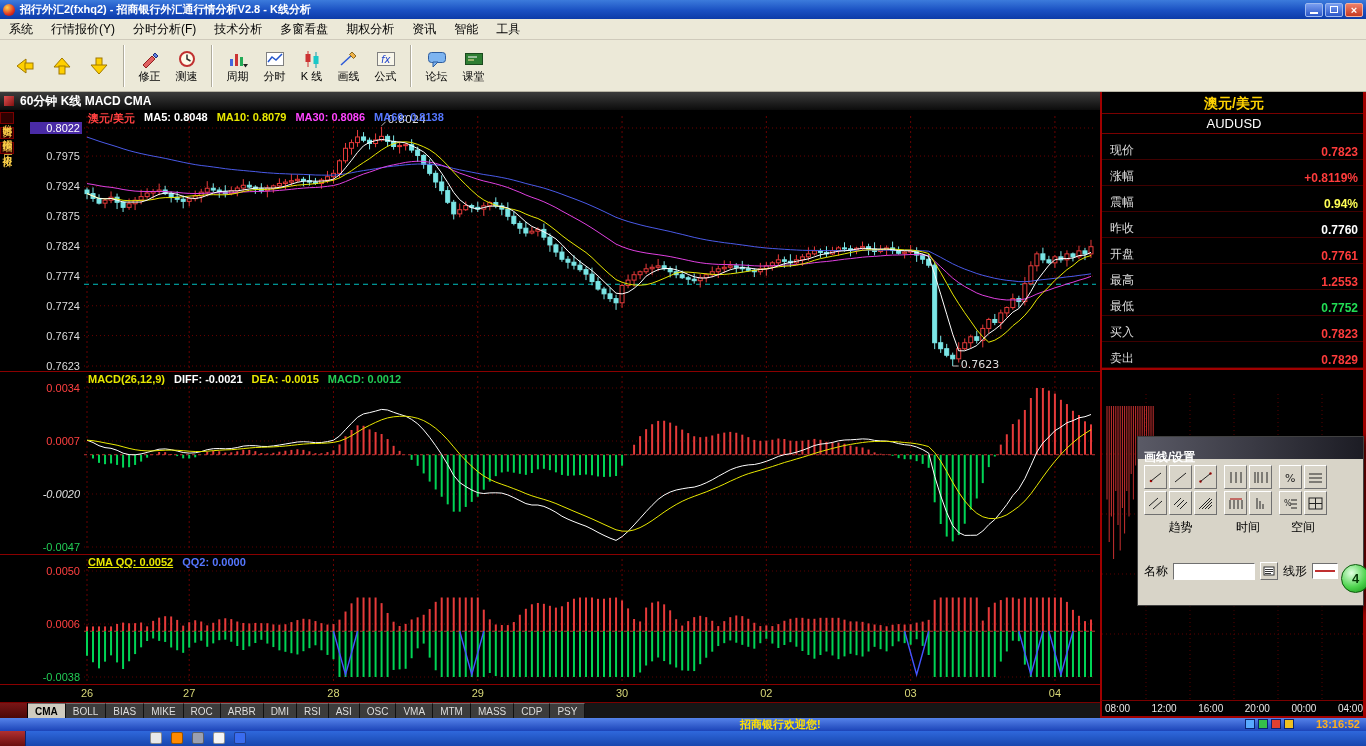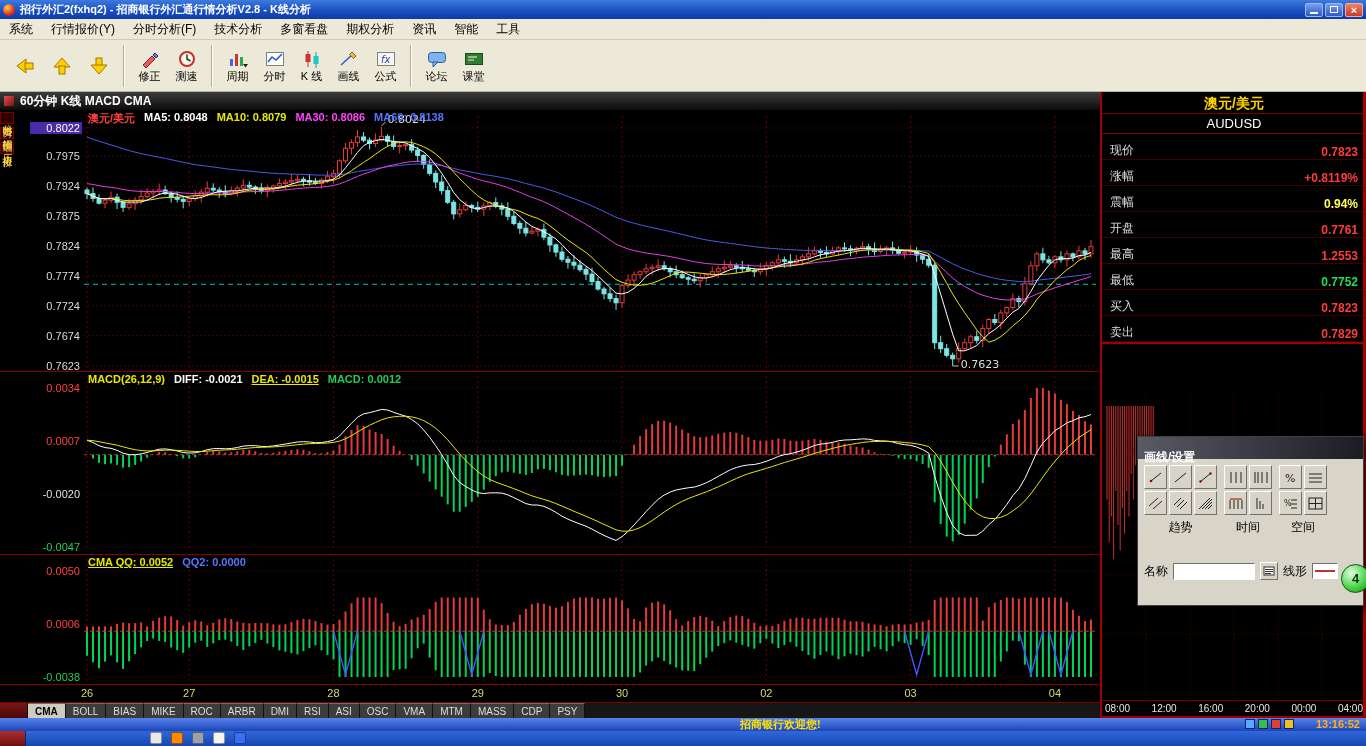--- a/index.html
+++ b/index.html
@@ -670,21 +670,21 @@
       <div class="ytick" style="top: 159.93px;">0.7774</div>
       <div class="ytick" style="top: 189.754px;">0.7724</div>
       <div class="ytick" style="top: 219.579px;">0.7674</div>
       <div class="ytick" style="top: 250px;">0.7623</div>
     </div>
 
   <div class="panel" id="panel-macd">
     <div class="overlay-row" id="macd-overlay">
         <span style="color: rgb(232, 232, 0);">MACD(26,12,9)</span>
         <span style="color: rgb(255, 255, 255);">DIFF: -0.0021</span>
-        <span style="color: rgb(232, 232, 0); text-decoration: underline;">DEA: -0.0015</span>
+        <span style="color: rgb(232, 232, 0);">DEA: -0.0015</span>
         <span style="color: rgb(34, 204, 85);">MACD: 0.0012</span>
       </div>
     <svg id="svg-macd" width="1014" height="183">
         <line x1="0" y1="16" x2="1012" y2="16" stroke="#5a0000" stroke-dasharray="1,3"></line>
         <line x1="0" y1="69" x2="1012" y2="69" stroke="#5a0000" stroke-dasharray="1,3"></line>
         <line x1="0" y1="122.00000000000001" x2="1012" y2="122.00000000000001" stroke="#5a0000" stroke-dasharray="1,3"></line>
         <line x1="0" y1="175" x2="1012" y2="175" stroke="#5a0000" stroke-dasharray="1,3"></line>
         <line x1="3" y1="4" x2="3" y2="179" stroke="#6a0000" stroke-dasharray="2,3"></line>
         <line x1="105.20238095238095" y1="4" x2="105.20238095238095" y2="179" stroke="#6a0000" stroke-dasharray="2,3"></line>
         <line x1="249.48809523809524" y1="4" x2="249.48809523809524" y2="179" stroke="#6a0000" stroke-dasharray="2,3"></line>
@@ -860,21 +860,21 @@
         <line x1="982.9404761904761" y1="82.74074074074075" x2="982.9404761904761" y2="32.064421735832916" stroke="#e63a3a" stroke-width="2"></line>
         <line x1="988.952380952381" y1="82.74074074074075" x2="988.952380952381" y2="38.77251903571408" stroke="#e63a3a" stroke-width="2"></line>
         <line x1="994.9642857142857" y1="82.74074074074075" x2="994.9642857142857" y2="42.99781017365465" stroke="#e63a3a" stroke-width="2"></line>
         <line x1="1000.9761904761905" y1="82.74074074074075" x2="1000.9761904761905" y2="49.29416325746402" stroke="#e63a3a" stroke-width="2"></line>
         <line x1="1006.9880952380952" y1="82.74074074074075" x2="1006.9880952380952" y2="52.375545973016315" stroke="#e63a3a" stroke-width="2"></line>
         <polyline points="3.0,68.2 9.0,70.5 15.0,73.7 21.0,75.6 27.0,76.3 33.1,78.3 39.1,81.2 45.1,82.6 51.1,82.8 57.1,81.9 63.1,80.4 69.1,78.8 75.1,77.2 81.2,76.9 87.2,77.7 93.2,79.0 99.2,80.5 105.2,81.1 111.2,80.8 117.2,79.6 123.2,77.7 129.3,76.7 135.3,76.5 141.3,76.8 147.3,76.5 153.3,75.5 159.3,74.1 165.3,73.6 171.3,73.7 177.3,74.4 183.4,74.5 189.4,73.9 195.4,73.0 201.4,72.0 207.4,71.0 213.4,70.0 219.4,69.7 225.4,70.0 231.5,70.7 237.5,70.5 243.5,69.6 249.5,68.2 255.5,64.0 261.5,57.6 267.5,51.3 273.5,45.3 279.5,41.9 285.6,40.6 291.6,39.1 297.6,37.4 303.6,38.0 309.6,40.3 315.6,42.3 321.6,44.2 327.6,47.4 333.7,51.8 339.7,58.0 345.7,65.4 351.7,73.7 357.7,82.6 363.7,92.6 369.7,103.4 375.7,110.5 381.8,114.6 387.8,118.0 393.8,120.7 399.8,121.5 405.8,120.9 411.8,120.8 417.8,121.1 423.8,122.9 429.8,125.6 435.9,128.6 441.9,131.6 447.9,133.0 453.9,133.0 459.9,134.4 465.9,137.0 471.9,140.3 477.9,144.2 484.0,147.2 490.0,149.7 496.0,152.0 502.0,154.2 508.0,157.1 514.0,160.4 520.0,163.4 526.0,166.1 532.0,168.4 538.1,164.6 544.1,159.3 550.1,152.9 556.1,146.3 562.1,139.6 568.1,133.3 574.1,127.4 580.1,123.1 586.2,120.0 592.2,118.0 598.2,116.8 604.2,115.8 610.2,115.1 616.2,113.3 622.2,110.8 628.2,107.8 634.3,104.3 640.3,101.0 646.3,97.8 652.3,95.5 658.3,93.9 664.3,92.9 670.3,92.5 676.3,91.2 682.3,89.3 688.4,87.0 694.4,84.4 700.4,82.7 706.4,81.7 712.4,80.2 718.4,78.3 724.4,76.0 730.4,73.5 736.5,72.1 742.5,71.5 748.5,70.4 754.5,68.8 760.5,68.0 766.5,67.8 772.5,67.4 778.5,66.9 784.5,67.2 790.6,68.4 796.6,68.9 802.6,69.1 808.6,70.0 814.6,71.6 820.6,72.7 826.6,73.3 832.6,75.0 838.7,77.6 844.7,81.1 850.7,104.3 856.7,123.8 862.7,140.4 868.7,153.6 874.7,160.5 880.7,163.4 886.8,163.3 892.8,163.2 898.8,159.0 904.8,152.6 910.8,147.5 916.8,140.3 922.8,132.5 928.8,123.6 934.8,116.9 940.9,106.5 946.9,93.5 952.9,80.0 958.9,71.0 964.9,64.9 970.9,58.7 976.9,55.0 982.9,50.8 989.0,48.6 995.0,45.8 1001.0,44.7 1007.0,42.5" fill="none" stroke="#ffffff"></polyline>
         <polyline points="3.0,68.2 9.0,68.7 15.0,69.7 21.0,70.9 27.0,72.0 33.1,73.2 39.1,74.8 45.1,76.4 51.1,77.7 57.1,78.5 63.1,78.9 69.1,78.9 75.1,78.5 81.2,78.2 87.2,78.1 93.2,78.3 99.2,78.7 105.2,79.2 111.2,79.5 117.2,79.5 123.2,79.2 129.3,78.7 135.3,78.2 141.3,77.9 147.3,77.7 153.3,77.2 159.3,76.6 165.3,76.0 171.3,75.5 177.3,75.3 183.4,75.1 189.4,74.9 195.4,74.5 201.4,74.0 207.4,73.4 213.4,72.7 219.4,72.1 225.4,71.7 231.5,71.5 237.5,71.3 243.5,71.0 249.5,70.4 255.5,69.1 261.5,66.8 267.5,63.7 273.5,60.0 279.5,56.4 285.6,53.3 291.6,50.4 297.6,47.8 303.6,45.9 309.6,44.8 315.6,44.3 321.6,44.2 327.6,44.9 333.7,46.3 339.7,48.6 345.7,52.0 351.7,56.3 357.7,61.6 363.7,67.8 369.7,74.9 375.7,82.0 381.8,88.5 387.8,94.4 393.8,99.7 399.8,104.0 405.8,107.4 411.8,110.1 417.8,112.3 423.8,114.4 429.8,116.7 435.9,119.0 441.9,121.6 447.9,123.8 453.9,125.7 459.9,127.4 465.9,129.3 471.9,131.5 477.9,134.1 484.0,136.7 490.0,139.3 496.0,141.8 502.0,144.3 508.0,146.9 514.0,149.6 520.0,152.4 526.0,155.1 532.0,157.8 538.1,159.1 544.1,159.2 550.1,157.9 556.1,155.6 562.1,152.4 568.1,148.6 574.1,144.4 580.1,140.1 586.2,136.1 592.2,132.5 598.2,129.3 604.2,126.6 610.2,124.3 616.2,122.1 622.2,119.9 628.2,117.4 634.3,114.8 640.3,112.1 646.3,109.2 652.3,106.5 658.3,103.9 664.3,101.7 670.3,99.9 676.3,98.2 682.3,96.4 688.4,94.5 694.4,92.5 700.4,90.5 706.4,88.8 712.4,87.0 718.4,85.3 724.4,83.4 730.4,81.5 736.5,79.6 742.5,78.0 748.5,76.4 754.5,74.9 760.5,73.5 766.5,72.4 772.5,71.4 778.5,70.5 784.5,69.8 790.6,69.5 796.6,69.4 802.6,69.3 808.6,69.5 814.6,69.9 820.6,70.5 826.6,71.0 832.6,71.8 838.7,73.0 844.7,74.6 850.7,80.6 856.7,89.2 862.7,99.4 868.7,110.3 874.7,120.3 880.7,128.9 886.8,135.8 892.8,141.3 898.8,144.8 904.8,146.4 910.8,146.6 916.8,145.3 922.8,142.8 928.8,138.9 934.8,134.5 940.9,128.9 946.9,121.8 952.9,113.5 958.9,105.0 964.9,96.9 970.9,89.3 976.9,82.4 982.9,76.1 989.0,70.6 995.0,65.6 1001.0,61.5 1007.0,57.7" fill="none" stroke="#e8e800"></polyline>
       </svg>
   <div class="ytick" style="top: 10px; color: rgb(255, 64, 64);">0.0034</div>
       <div class="ytick" style="top: 63px; color: rgb(255, 64, 64);">0.0007</div>
-      <div class="ytick" style="top: 116px; color: rgb(224, 224, 224);">-0.0020</div>
+      <div class="ytick" style="top: 116px; color: rgb(224, 224, 224); font-style: italic;">-0.0020</div>
       <div class="ytick" style="top: 169px; color: rgb(34, 204, 85);">-0.0047</div>
     </div>
 
   <div class="panel" id="panel-cma">
     <div class="overlay-row" id="cma-overlay">
         <span style="color: rgb(232, 232, 0); text-decoration: underline;">CMA QQ: 0.0052</span>
         <span style="color: rgb(85, 119, 255);">QQ2: 0.0000</span>
       </div>
     <svg id="svg-cma" width="1014" height="130">
         <line x1="0" y1="16" x2="1012" y2="16" stroke="#5a0000" stroke-dasharray="1,3"></line>
@@ -1275,20 +1275,24 @@
         </div>
         <div class="qrow">
           <span class="qlabel">涨幅</span>
           <span class="qval" style="color: rgb(255, 60, 60);">+0.8119%</span>
         </div>
         <div class="qrow">
           <span class="qlabel">震幅</span>
           <span class="qval" style="color: rgb(255, 255, 85);">0.94%</span>
         </div>
         <div class="qrow">
+          <span class="qlabel">昨收</span>
+          <span class="qval" style="color: rgb(255, 255, 255);">0.7760</span>
+        </div>
+        <div class="qrow">
           <span class="qlabel">开盘</span>
           <span class="qval" style="color: rgb(255, 60, 60);">0.7761</span>
         </div>
         <div class="qrow">
           <span class="qlabel">最高</span>
           <span class="qval" style="color: rgb(255, 60, 60);">1.2553</span>
         </div>
         <div class="qrow">
           <span class="qlabel">最低</span>
           <span class="qval" style="color: rgb(34, 221, 85);">0.7752</span>

